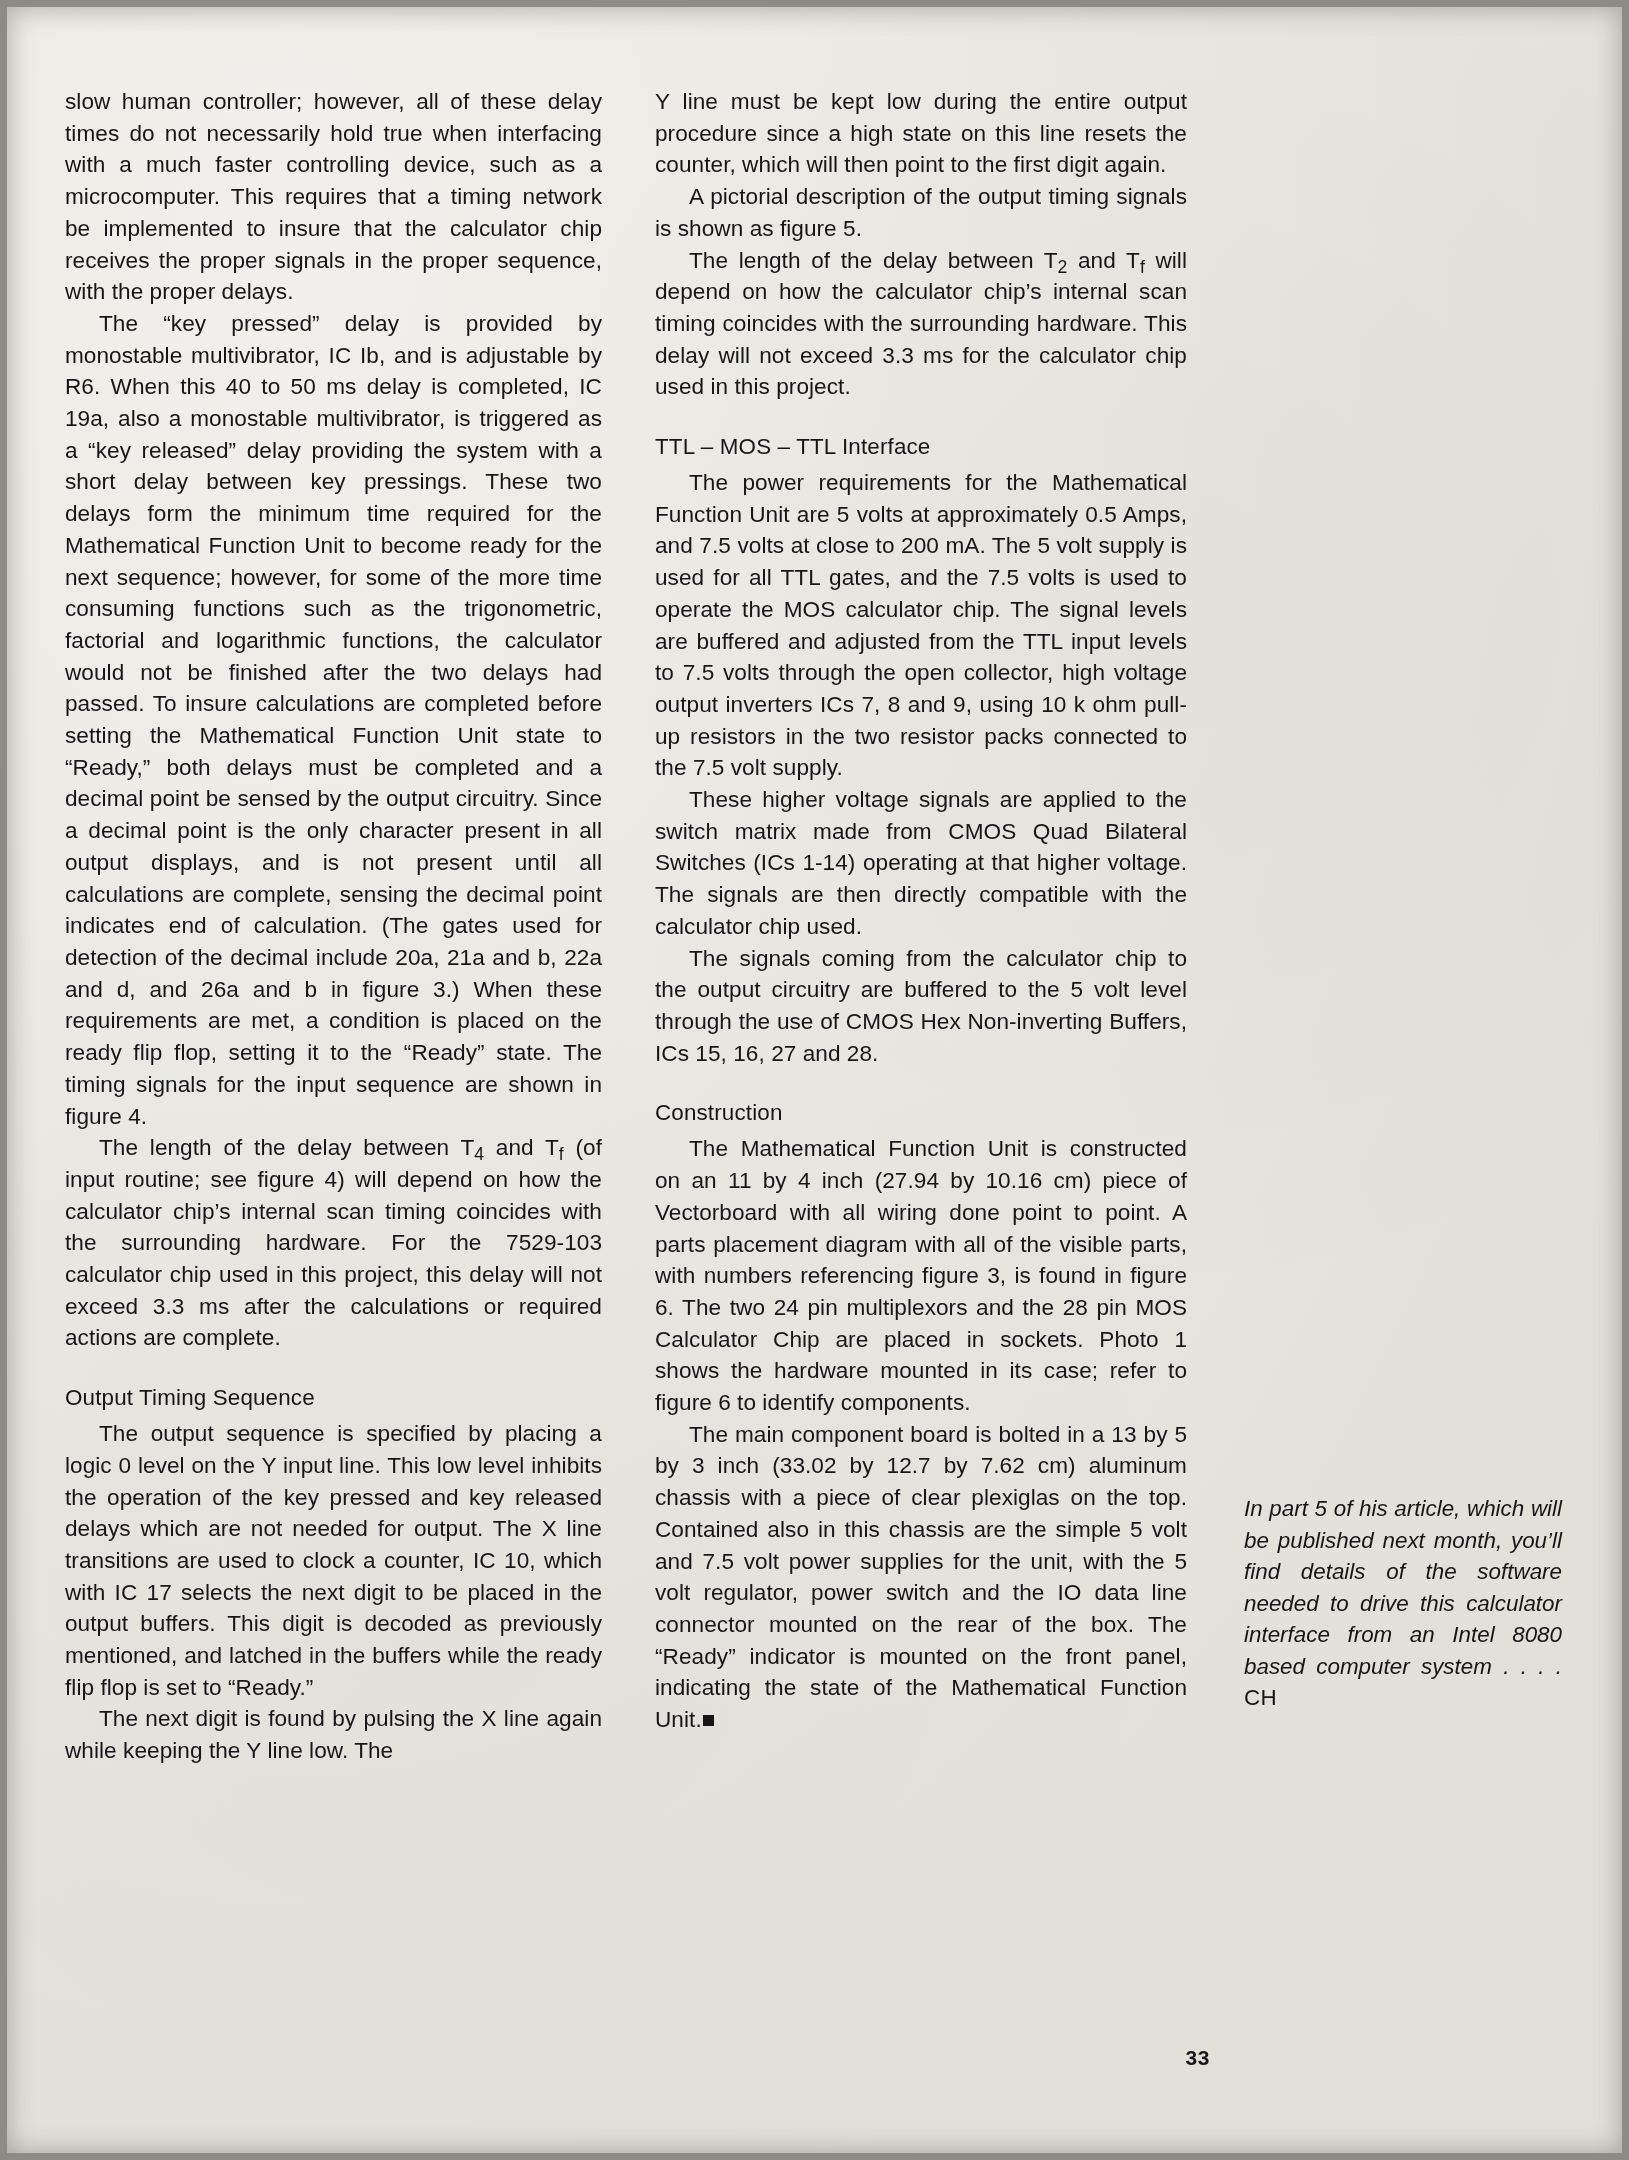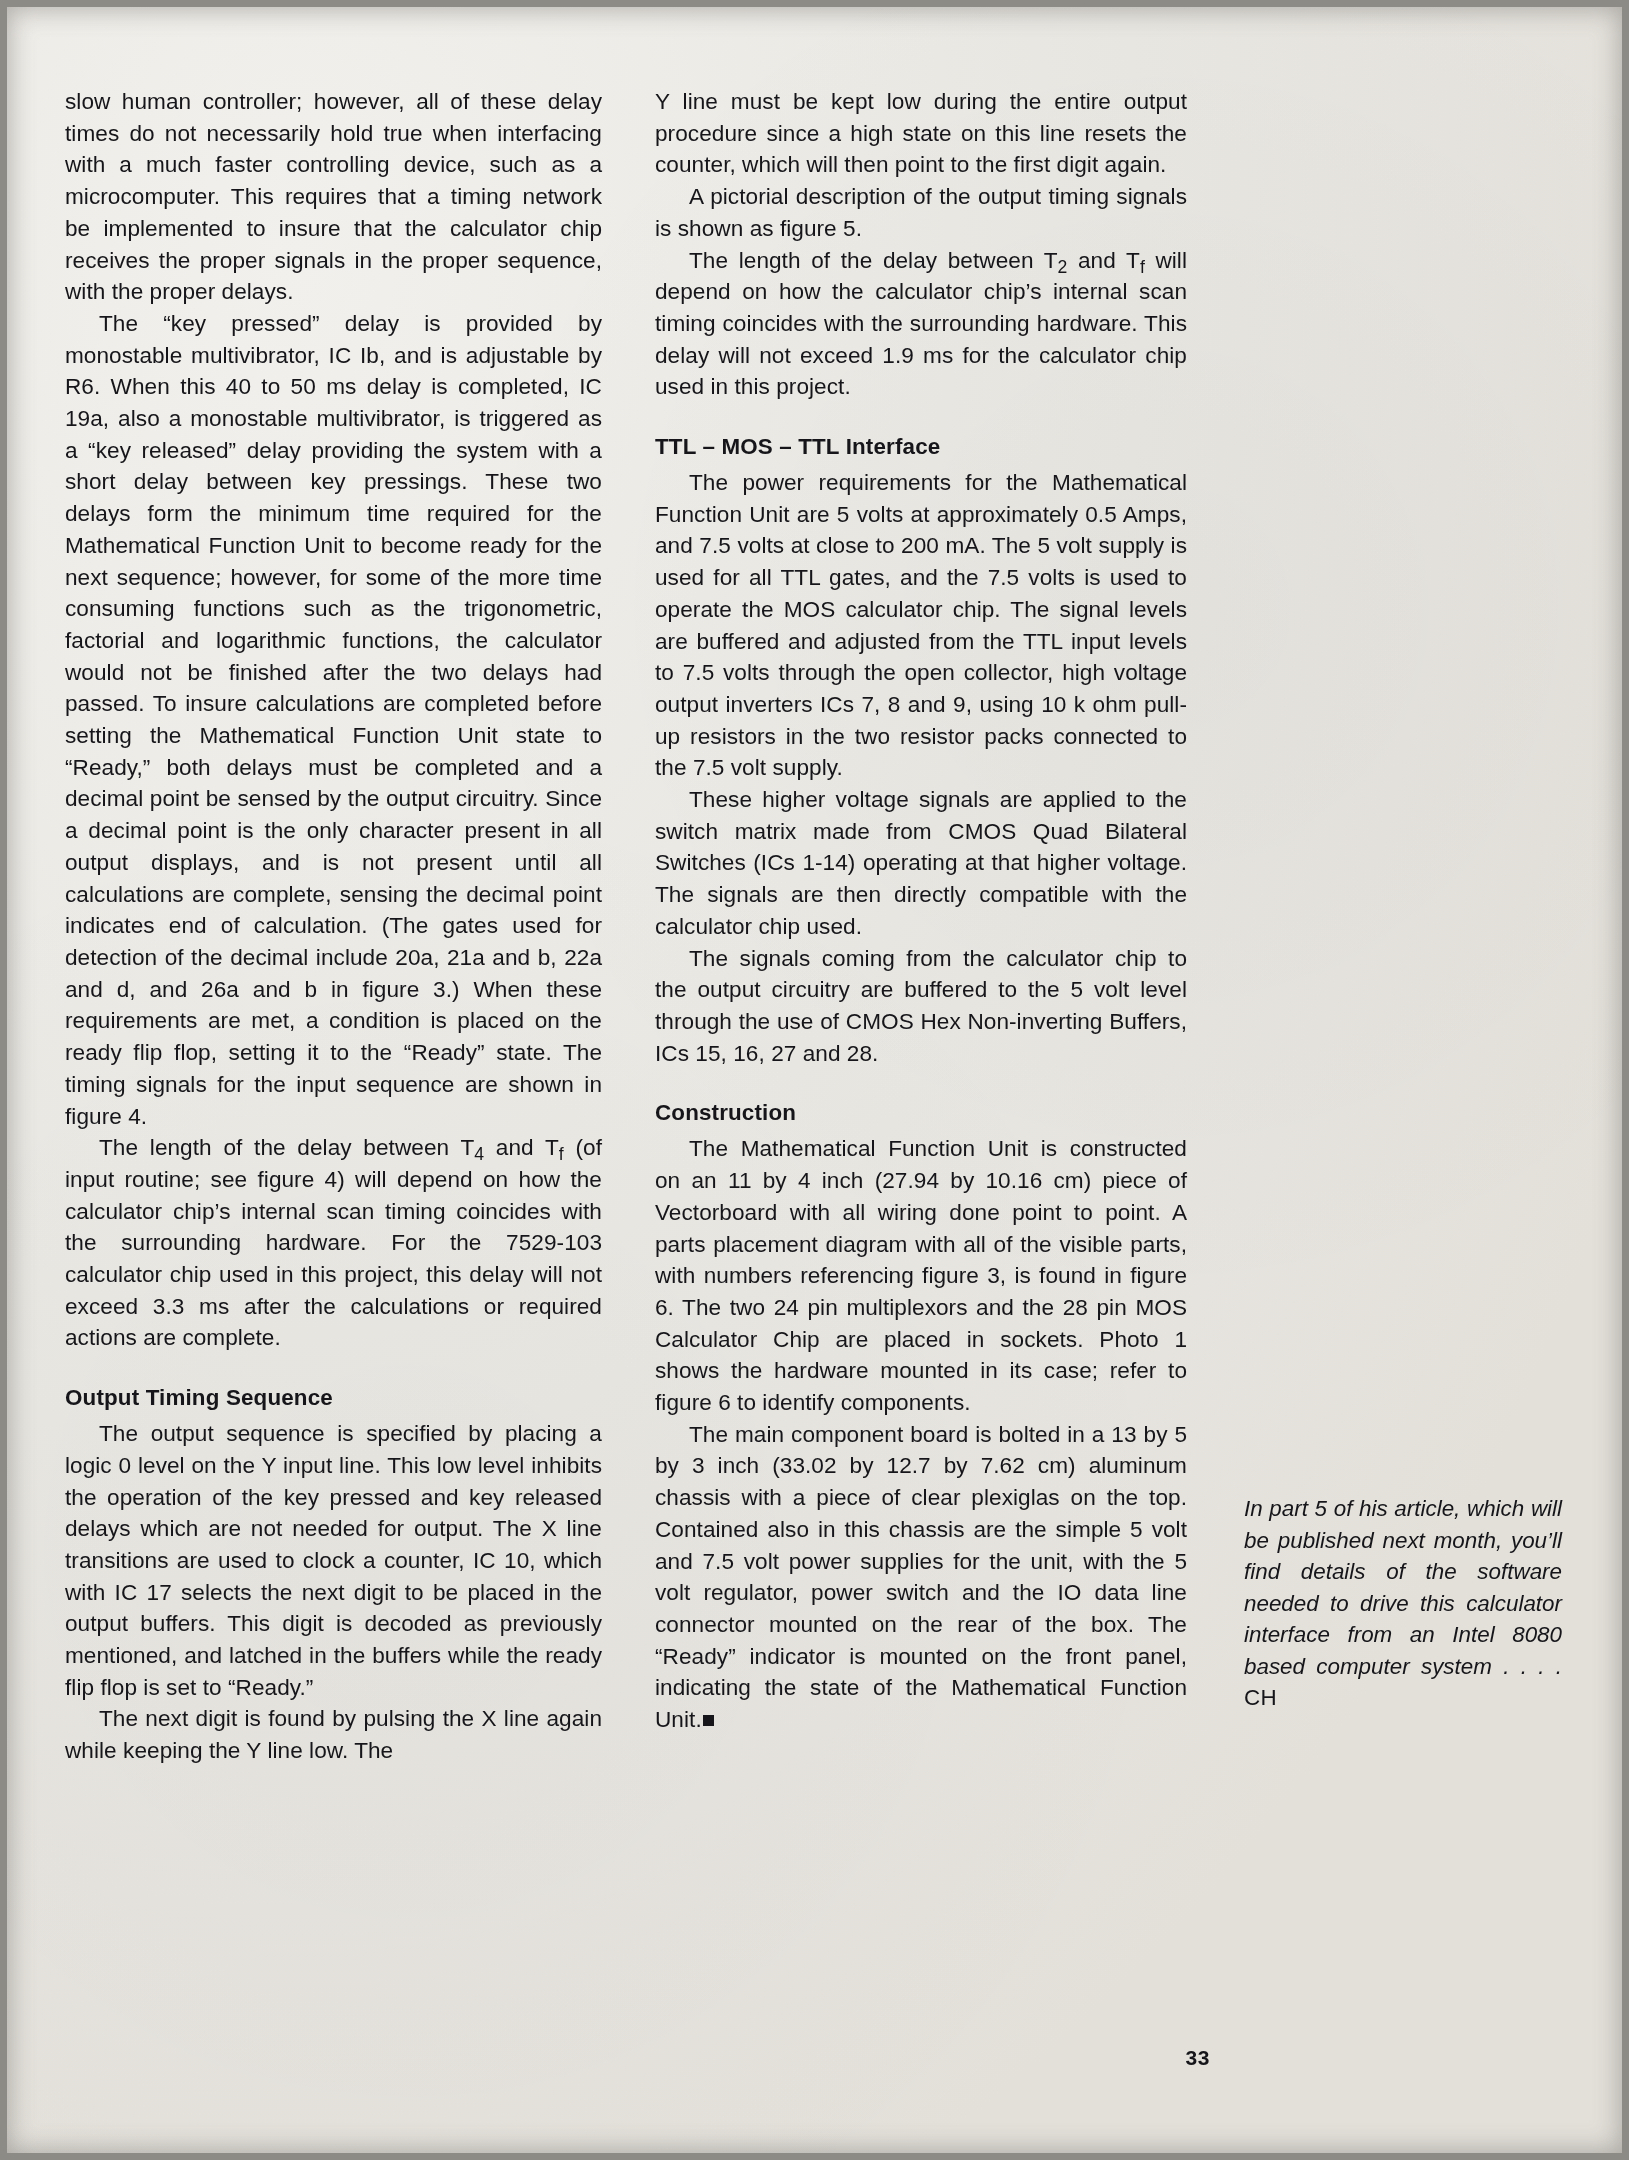--- a/index.html
+++ b/index.html
@@ -72,21 +72,21 @@
   }
   .col p.noindent { text-indent: 0; }
   .col p + p { margin-top: 0; }
 
   h2.heading {
     margin: 0;
     padding-top: 28px;
     padding-bottom: 5px;
     font-size: 22.4px;
     line-height: 31px;
-    font-weight: bold;
+    font-weight: normal;
     text-align: left;
     letter-spacing: 0.15px;
   }
 
   sub {
     font-size: 0.78em;
     vertical-align: -0.30em;
     line-height: 0;
     letter-spacing: 0;
   }
@@ -155,21 +155,21 @@
 
       <p>The next digit is found by pulsing the X line again while keeping the Y line low. The</p>
     </div>
 
     <div class="col col-2">
 
       <p class="noindent">Y line must be kept low during the entire output procedure since a high state on this line resets the counter, which will then point to the first digit again.</p>
 
       <p>A pictorial description of the output timing signals is shown as figure 5.</p>
 
-      <p><span>The length of the delay between T</span><sub>2</sub><span> and T</span><sub>f</sub><span> will depend on how the calculator chip’s internal scan timing coincides with the surrounding hardware. This delay will not exceed 1.9 ms for the calculator chip used in this project.</span></p>
+      <p><span>The length of the delay between T</span><sub>2</sub><span> and T</span><sub>f</sub><span> will depend on how the calculator chip’s internal scan timing coincides with the surrounding hardware. This delay will not exceed 3.3 ms for the calculator chip used in this project.</span></p>
 
       <h2 class="heading">TTL – MOS – TTL Interface</h2>
 
       <p>The power requirements for the Mathematical Function Unit are 5 volts at approximately 0.5 Amps, and 7.5 volts at close to 200 mA. The 5 volt supply is used for all TTL gates, and the 7.5 volts is used to operate the MOS calculator chip. The signal levels are buffered and adjusted from the TTL input levels to 7.5 volts through the open collector, high voltage output inverters ICs 7, 8 and 9, using 10 k ohm pull-up resistors in the two resistor packs connected to the 7.5 volt supply.</p>
 
       <p>These higher voltage signals are applied to the switch matrix made from CMOS Quad Bilateral Switches (ICs 1-14) operating at that higher voltage. The signals are then directly compatible with the calculator chip used.</p>
 
       <p>The signals coming from the calculator chip to the output circuitry are buffered to the 5 volt level through the use of CMOS Hex Non-inverting Buffers, ICs 15, 16, 27 and 28.</p>
 
       <h2 class="heading">Construction</h2>

